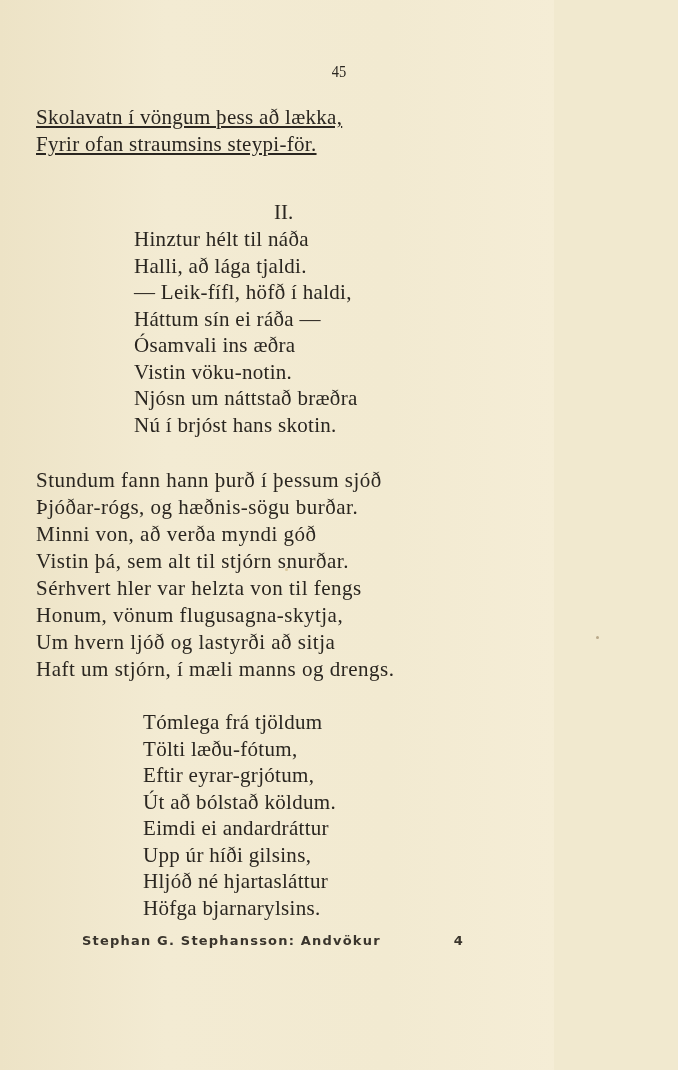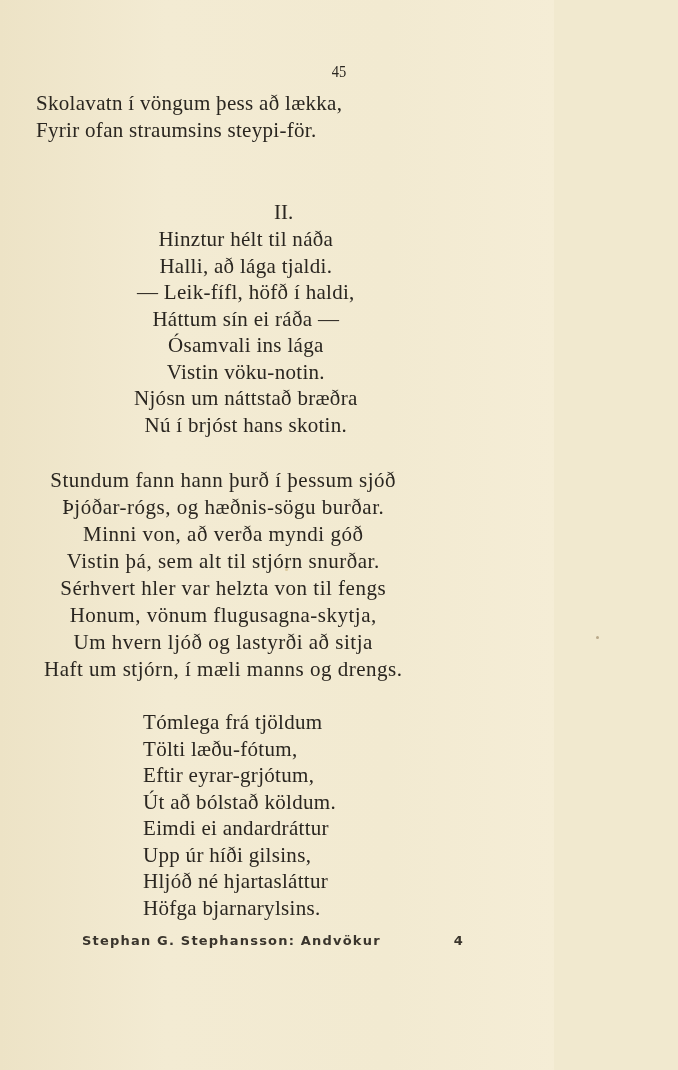--- a/index.html
+++ b/index.html
@@ -23,23 +23,23 @@
   .stanza { position: absolute; }
   .line {
     display: block; white-space: nowrap;
     font-size: 21px; height: 26.5px; line-height: 26.5px;
     letter-spacing: 0.3px;
   }
   .section-heading {
     position: absolute; left: 258px; top: 199px;
     font-size: 21px; line-height: 26px; margin-left: 16px;
   }
-  #stanza-1 { left: 36px; top: 90px; }
-  #stanza-2 { left: 134px; top: 226px; text-align: center; }
-  #stanza-3 { left: 44px; top: 467px; text-align: center; }
+  #stanza-1 { left: 36px; top: 104px; text-decoration: underline; }
+  #stanza-2 { left: 134px; top: 226px; }
+  #stanza-3 { left: 36px; top: 467px; }
   #stanza-3 .line { height: 27px; line-height: 27px; letter-spacing: 0.5px; }
   #stanza-4 { left: 143px; top: 709px; font-family: Liberation Serif, serif; }
   .footer {
     position: absolute; top: 933px; left: 82px; right: 90px;
     font-family: "DejaVu Sans", "Liberation Sans", sans-serif;
     font-size: 13px; font-weight: bold; letter-spacing: 1.2px;
     color: #3a352d;
   }
   .footer .signature { position: absolute; left: 0; top: 0; }
   .footer .sheet-mark { position: absolute; right: 0; top: 0; }
@@ -57,21 +57,21 @@
     <span class="line">Fyrir ofan straumsins steypi-för.</span>
   </div>
 
   <div class="section-heading">II.</div>
 
   <div class="stanza" id="stanza-2">
     <span class="line">Hinztur hélt til náða</span>
     <span class="line">Halli, að lága tjaldi.</span>
     <span class="line">— Leik-fífl, höfð í haldi,</span>
     <span class="line">Háttum sín ei ráða —</span>
-    <span class="line">Ósamvali ins lága</span>
+    <span class="line">Ósamvali ins æðra</span>
     <span class="line">Vistin vöku-notin.</span>
     <span class="line">Njósn um náttstað bræðra</span>
     <span class="line">Nú í brjóst hans skotin.</span>
   </div>
 
   <div class="stanza" id="stanza-3">
     <span class="line">Stundum fann hann þurð í þessum sjóð</span>
     <span class="line">Þjóðar-rógs, og hæðnis-sögu burðar.</span>
     <span class="line">Minni von, að verða myndi góð</span>
     <span class="line">Vistin þá, sem alt til stjórn snurðar.</span>

